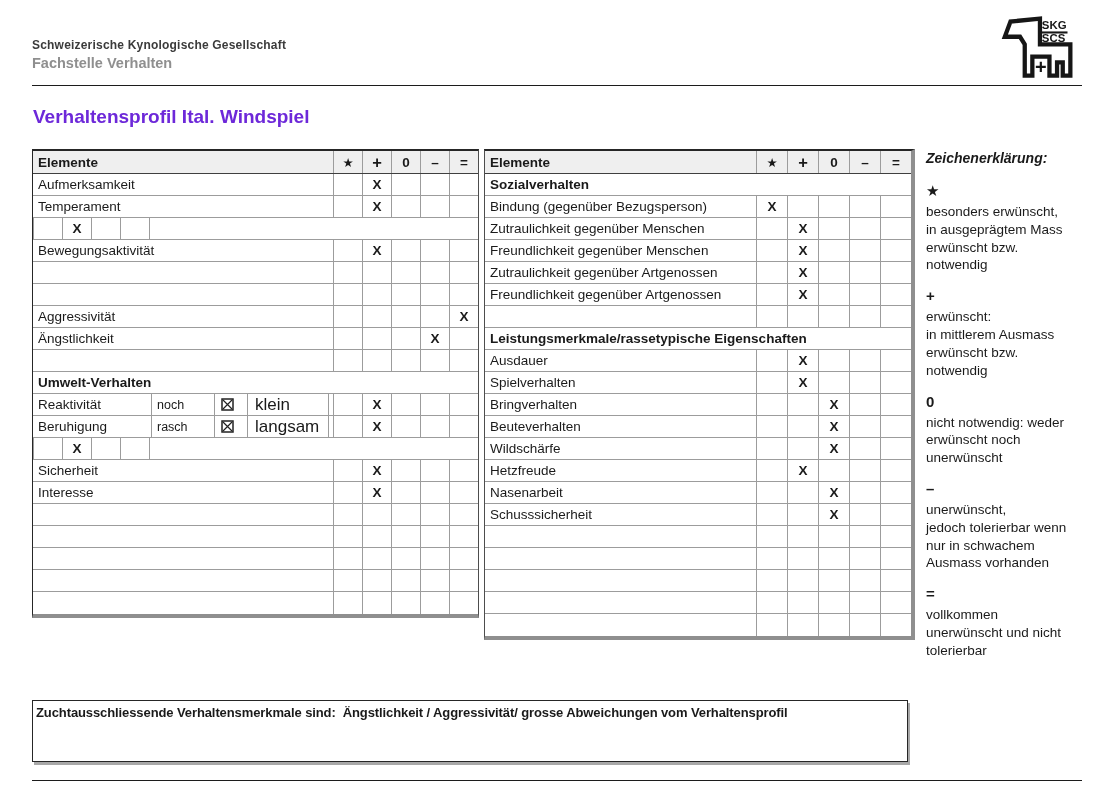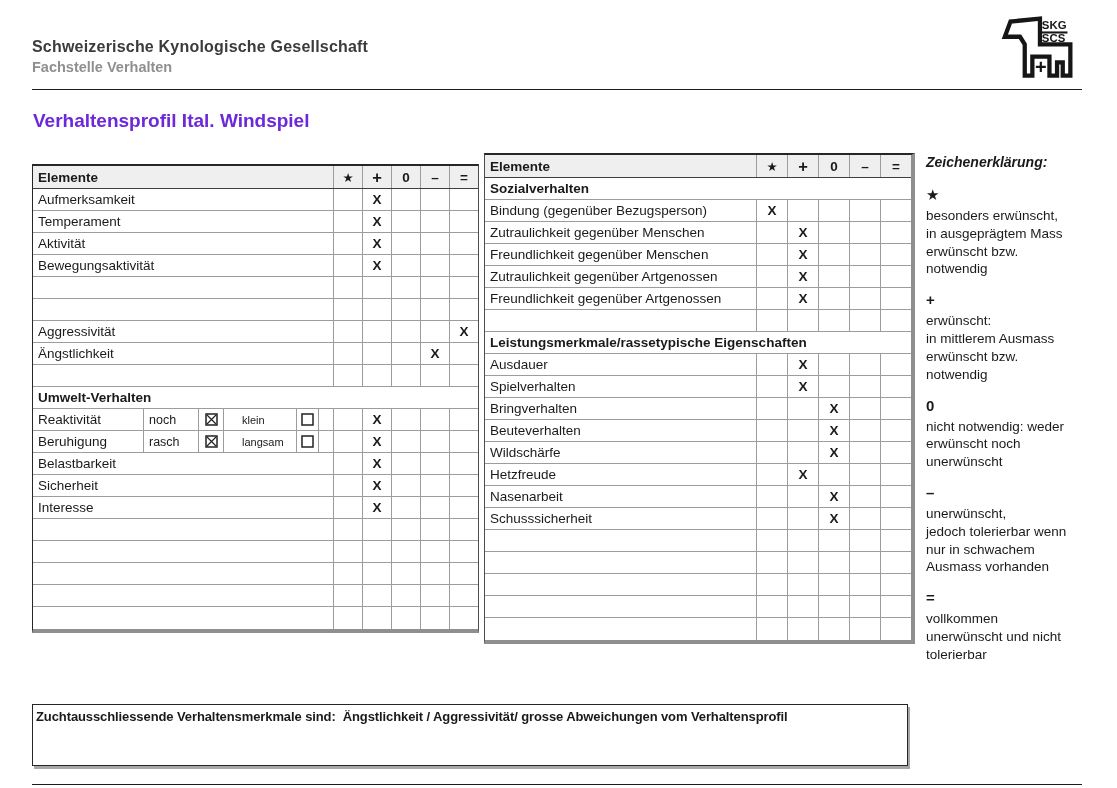--- a/index.html
+++ b/index.html
@@ -2,52 +2,52 @@
 <html><head>
 <meta charset="utf-8">
 <style>
   html,body{margin:0;padding:0;background:#fff;}
   body{
     width:1117px;height:788px;overflow:hidden;position:relative;
     font-family:"Liberation Sans","DejaVu Sans",sans-serif;color:#1a1a1a;
   }
   .page{padding:38px 35px 0 32px;position:relative;}
   
-  .org{font-size:16px;font-weight:bold;color:#3b3b3b;letter-spacing:.2px;}
+  .org{font-size:12px;font-weight:bold;color:#3b3b3b;letter-spacing:.2px;}
   .unit{font-size:14.5px;font-weight:bold;color:#8f8f8f;margin-top:3px;}
   .top-rule{border:none;border-top:1.6px solid #1c1c1c;margin:14px 0 0 0;}
   .logo{position:absolute;top:13px;right:37px;width:82px;height:76px;}
   h1.title{margin:20px 0 0 1px;font-size:19px;font-weight:bold;color:#6d28d9;}
   
   .main{display:flex;margin-top:21px;align-items:flex-start;}
-  .tables{display:flex;align-items:center;}
+  .tables{display:flex;align-items:flex-start;}
   .tbl{box-sizing:content-box;border-top:2px solid #262626;border-bottom:4px solid #8f8f8f;background:#fff;}
   .tbl-left{width:445px;border-left:1.5px solid #262626;border-right:1px solid #4d4d4d;}
   .divider{width:5px;background:#ababab;}
   .tbl-right{width:426px;border-left:1px solid #4d4d4d;border-right:4px solid #8f8f8f;}
   .trow{display:flex;height:22px;box-sizing:border-box;border-bottom:1px solid #9c9c9c;align-items:stretch;}
   .trow:last-child{border-bottom:none;}
   .trow.thead{height:23px;background:#efefef;border-bottom:1px solid #3f3f3f;font-weight:bold;}
   .lbl{flex:1;min-width:0;display:flex;align-items:center;padding-left:5px;font-size:13.5px;
        white-space:nowrap;overflow:hidden;box-sizing:border-box;}
   .trow.section .lbl{font-weight:bold;}
   .mark{flex:none;width:29px;border-left:1px solid #9c9c9c;display:flex;align-items:center;
         justify-content:center;font-weight:bold;font-size:13px;box-sizing:border-box;}
   .tbl-right .mark{width:31px;}
   .thead .mark{font-size:13.5px;}
   .thead .mark.sym1{font-size:16.5px;}
   .thead .mark.sym0{font-size:12.5px;}
   .mark.xm{font-size:13.5px;}
   
-  .lbl.cbrow{padding-left:0;}
+  .lbl.cbrow{padding-left:0;gap:8px;}
   .seg{display:flex;align-items:center;box-sizing:border-box;height:100%;flex:none;}
   .seg-label{width:110px;padding-left:5px;font-size:13.5px;}
   .seg-opt{width:55px;border-left:1px solid #9c9c9c;padding-left:5px;font-size:12.5px;}
   .seg-cb{width:25px;border-left:1px solid #9c9c9c;justify-content:center;}
-  .seg-opt2{width:73px;border-left:1px solid #9c9c9c;padding-left:18px;font-size:11px;}
+  .seg-opt2{width:73px;border-left:1px solid #9c9c9c;padding-left:7px;font-size:17px;}
   .seg-cb2{width:22px;border-left:1px solid #9c9c9c;justify-content:center;}
   .seg-rest{flex:1;border-left:1px solid #9c9c9c;}
   .cbx{width:13px;height:13px;display:block;}
   
   .legend{margin-left:11px;width:162px;}
   .lg-title{font-weight:bold;font-size:14px;margin:1px 0 17px 0;font-style:italic;}
   .lg-entry{margin-bottom:14px;}
   .lg-sym{font-weight:bold;font-size:15px;line-height:1;margin-bottom:5px;}
   .lg-txt{font-size:13.5px;line-height:1.32;white-space:pre-line;}
   
@@ -99,21 +99,20 @@
           </div>
           <div class="trow data">
             <div class="lbl">Temperament</div>
             <div class="mark"></div>
             <div class="mark xm">X</div>
             <div class="mark"></div>
             <div class="mark"></div>
             <div class="mark"></div>
           </div>
           <div class="trow data">
-            <div class="lbl">Aktivität</div>
             <div class="mark"></div>
             <div class="mark xm">X</div>
             <div class="mark"></div>
             <div class="mark"></div>
             <div class="mark"></div>
           </div>
           <div class="trow data">
             <div class="lbl">Bewegungsaktivität</div>
             <div class="mark"></div>
             <div class="mark xm">X</div>
@@ -206,21 +205,20 @@
               </span>
               <span class="seg seg-rest"></span>
             </div>
             <div class="mark"></div>
             <div class="mark xm">X</div>
             <div class="mark"></div>
             <div class="mark"></div>
             <div class="mark"></div>
           </div>
           <div class="trow data">
-            <div class="lbl">Belastbarkeit</div>
             <div class="mark"></div>
             <div class="mark xm">X</div>
             <div class="mark"></div>
             <div class="mark"></div>
             <div class="mark"></div>
           </div>
           <div class="trow data">
             <div class="lbl">Sicherheit</div>
             <div class="mark"></div>
             <div class="mark xm">X</div>

